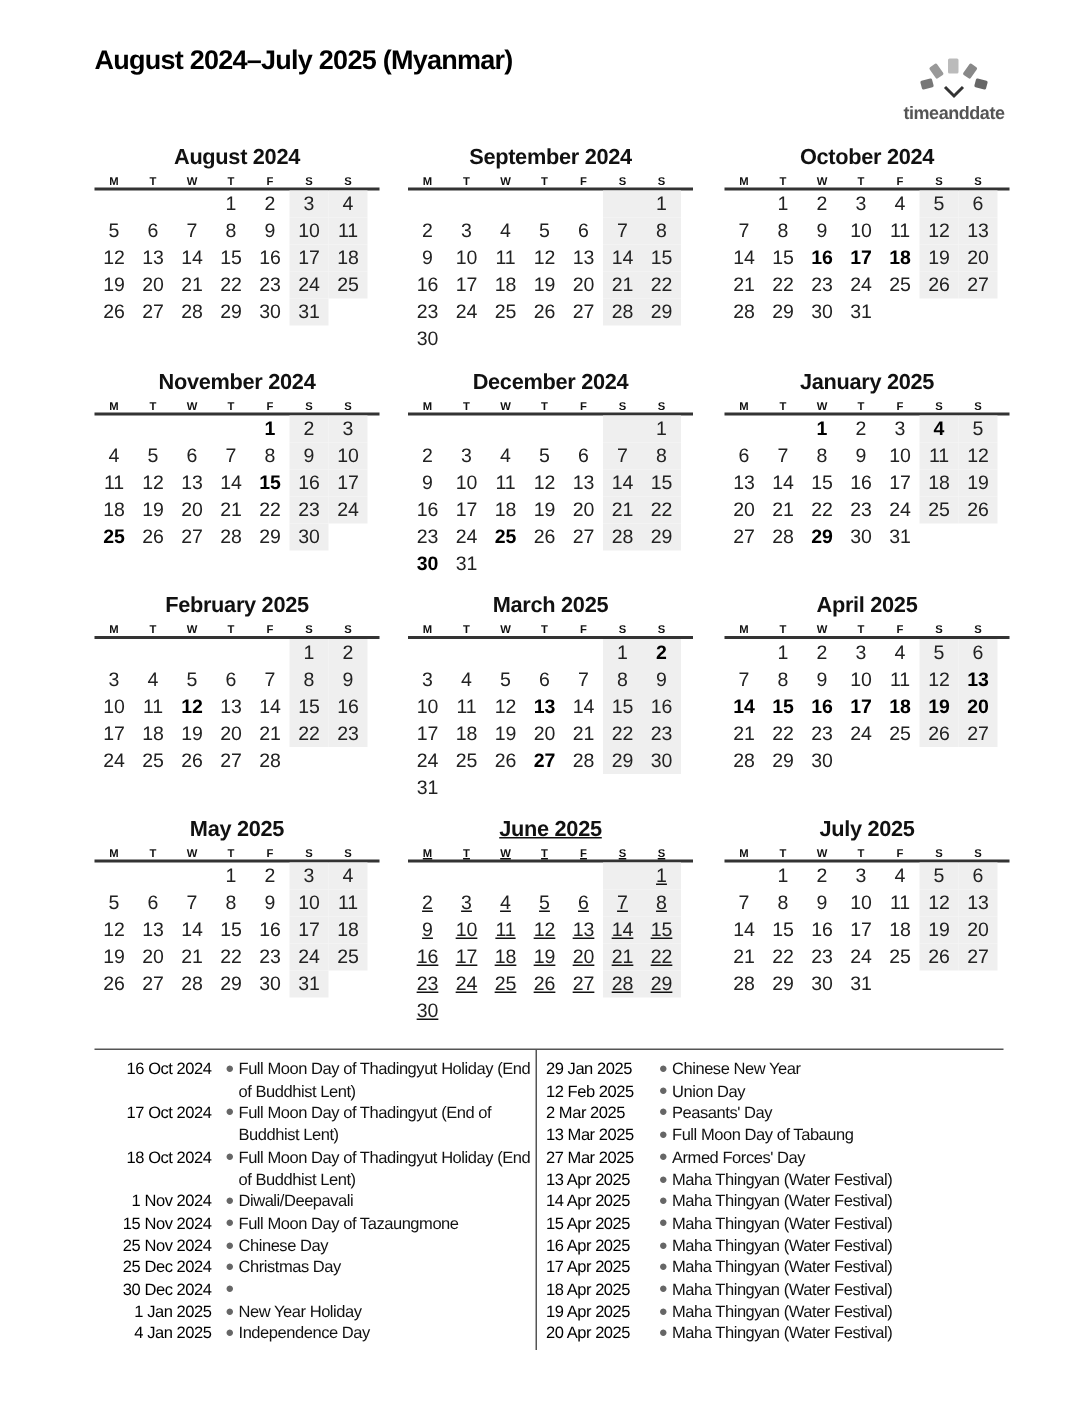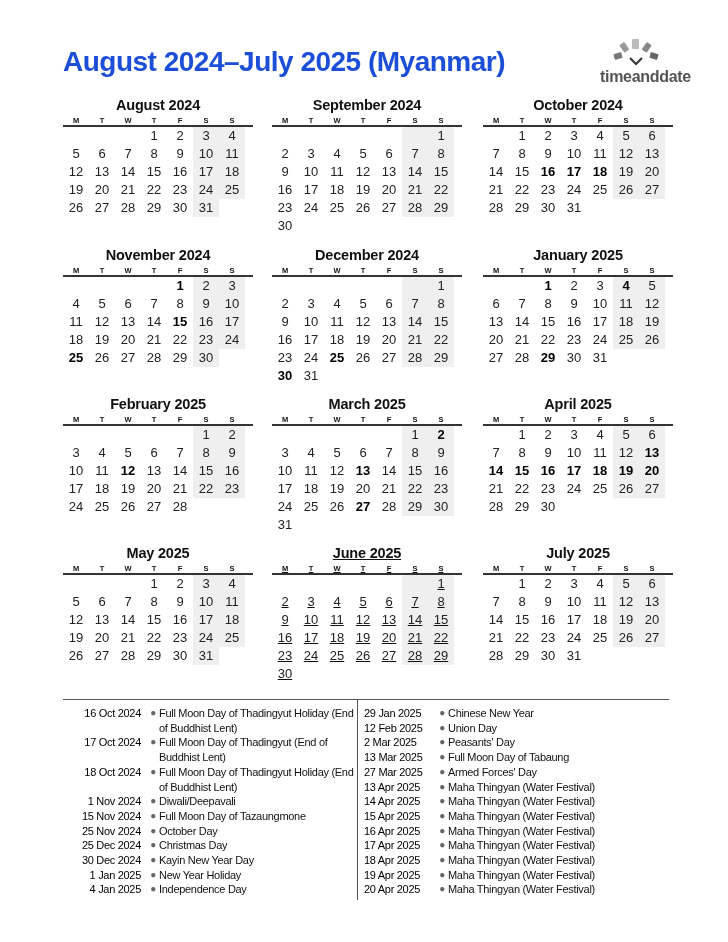--- a/index.html
+++ b/index.html
@@ -1,25 +1,25 @@
 <!DOCTYPE html>
 <html><head>
 <meta charset="utf-8">
 <style>
   * { box-sizing: border-box; margin: 0; padding: 0; }
   html, body { width: 728px; height: 942px; background: #ffffff; overflow: hidden; }
   body { font-family: "Liberation Sans", sans-serif; color: #111; position: relative; }
 
   .page-title {
-    position: absolute; left: 63px; top: 46px;
-    font-size: 28px; font-weight: bold; letter-spacing: -0.5px; color: #1d4ed8;
+    position: absolute; left: 63px; top: 30px;
+    font-size: 18px; font-weight: bold; letter-spacing: -0.5px; color: #000000;
   }
   .logo { position: absolute; left: 600px; top: 38px; width: 72px; height: 48px; }
   .logo svg { display: block; margin: 0 auto; }
-  .logo-text { font-size: 16px; font-weight: bold; color: #555; text-align: center; letter-spacing: -0.3px; margin-top: -2px; }
+  .logo-text { font-size: 12px; font-weight: bold; color: #555; text-align: center; letter-spacing: -0.3px; margin-top: -2px; }
 
   .months { position: absolute; left: 63px; top: 95px; width: 606px; }
   .month { position: absolute; width: 190px; }
   .month-title { text-align: center; font-size: 14.5px; font-weight: bold; height: 20px; line-height: 20px; letter-spacing: -0.2px; }
   .dow-row { display: flex; height: 12px; border-bottom: 2px solid #333; }
   .dow { width: 26px; text-align: center; font-size: 7.5px; font-weight: bold; line-height: 11px; }
   .weeks { }
   .week { display: flex; height: 18px; }
   .day { width: 26px; text-align: center; font-size: 13px; line-height: 18px; color: #222; }
   .day.we { background: #efefef; }
@@ -829,31 +829,30 @@
       <span class="hol-name">Diwali/Deepavali</span>
     </div>
     <div class="hol-item">
       <span class="hol-date">15 Nov 2024</span>
       <span class="hol-bullet">●</span>
       <span class="hol-name">Full Moon Day of Tazaungmone</span>
     </div>
     <div class="hol-item">
       <span class="hol-date">25 Nov 2024</span>
       <span class="hol-bullet">●</span>
-      <span class="hol-name">October Day</span>
+      <span class="hol-name">Chinese Day</span>
     </div>
     <div class="hol-item">
       <span class="hol-date">25 Dec 2024</span>
       <span class="hol-bullet">●</span>
       <span class="hol-name">Christmas Day</span>
     </div>
     <div class="hol-item">
       <span class="hol-date">30 Dec 2024</span>
       <span class="hol-bullet">●</span>
-      <span class="hol-name">Kayin New Year Day</span>
     </div>
     <div class="hol-item">
       <span class="hol-date">1 Jan 2025</span>
       <span class="hol-bullet">●</span>
       <span class="hol-name">New Year Holiday</span>
     </div>
     <div class="hol-item">
       <span class="hol-date">4 Jan 2025</span>
       <span class="hol-bullet">●</span>
       <span class="hol-name">Independence Day</span>

